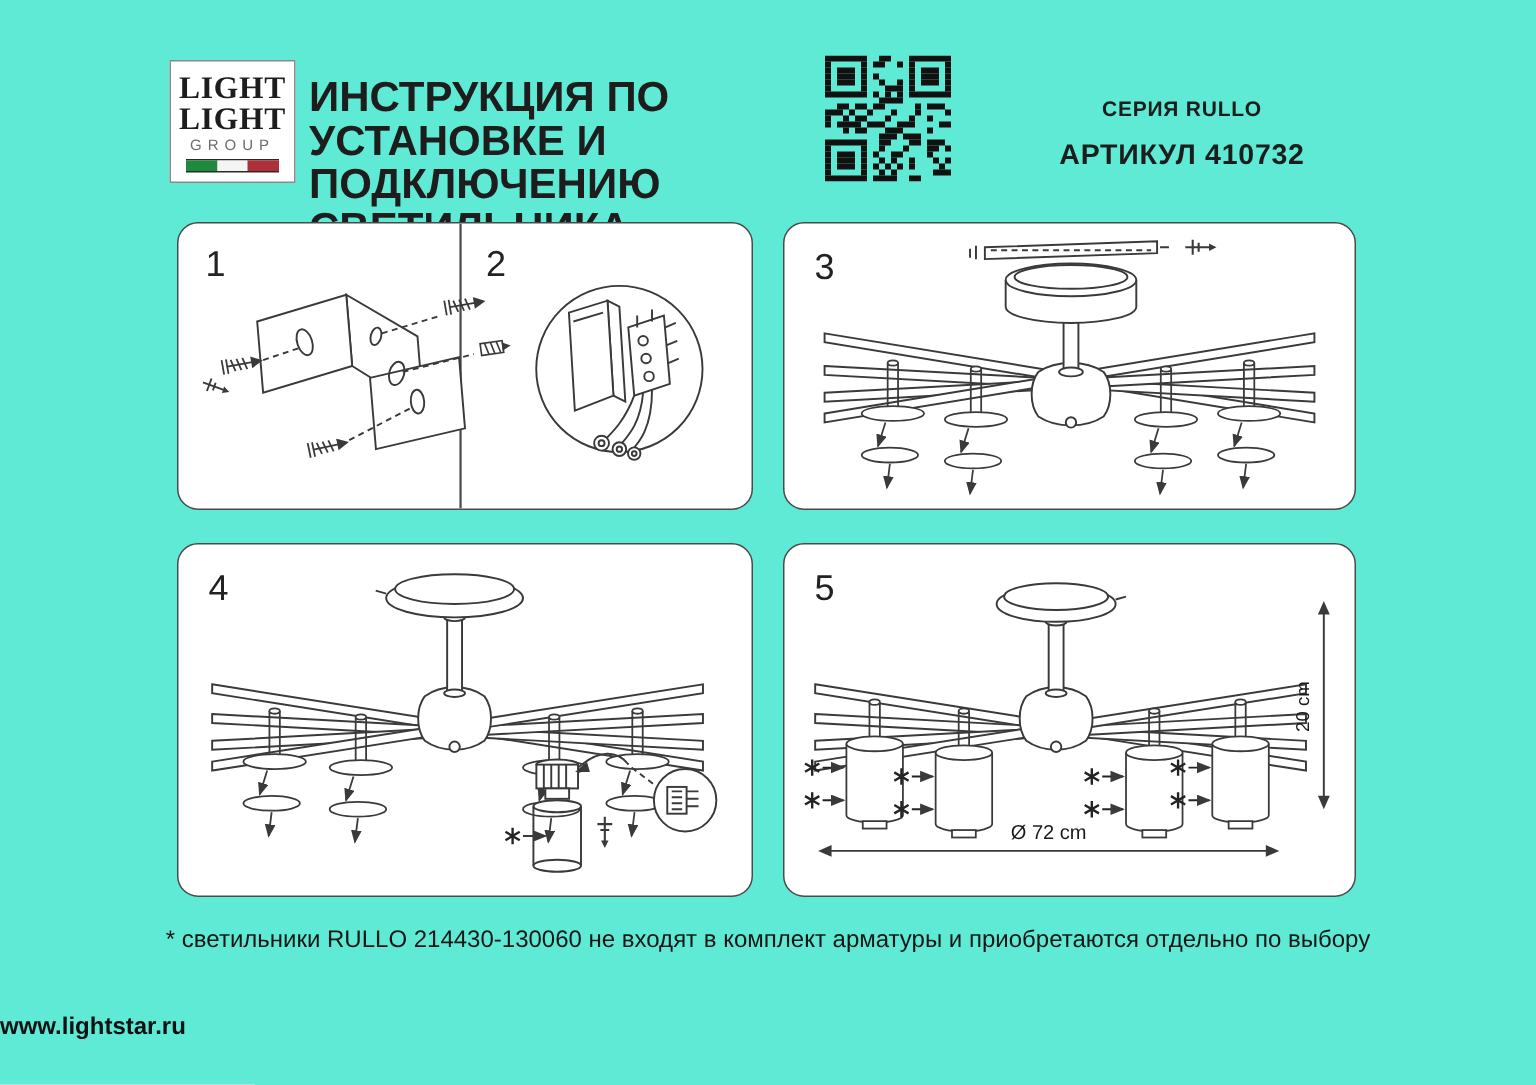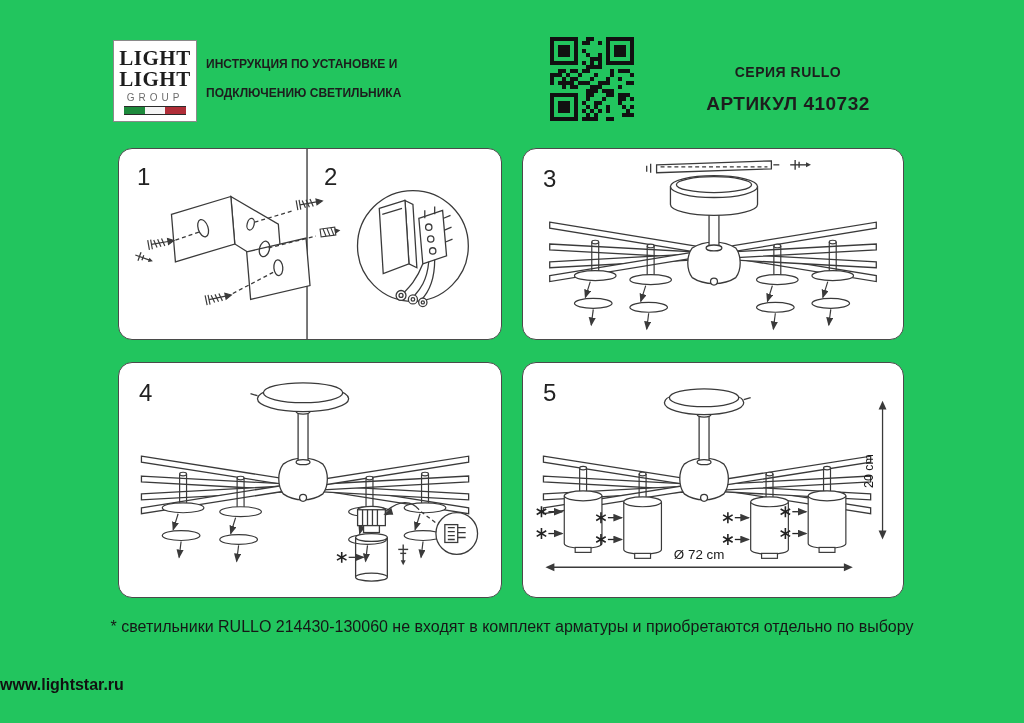--- a/index.html
+++ b/index.html
@@ -1,31 +1,31 @@
 <!DOCTYPE html>
 <html><head>
 <meta charset="utf-8">
 <style>
   html,body{margin:0;padding:0;background:#e8e8e8;}
-  .page{position:relative;width:1024px;height:723px;background:#22c55e;margin:0 auto;
+  .page{position:relative;width:1024px;height:723px;background:#5eead4;margin:0 auto;
         font-family:"Liberation Sans",sans-serif;color:#1a1a1a;overflow:hidden;}
 
   
   .logo-box{position:absolute;left:113px;top:40px;width:84px;height:82px;
             border:1.5px solid #8a8a8a;background:#fff;text-align:center;box-sizing:border-box;}
   .logo-word{font-family:"Liberation Serif",serif;font-weight:bold;font-size:21px;
              line-height:21px;letter-spacing:.5px;color:#1d1d1d;}
   .logo-word.first{margin-top:7px;}
   .logo-group{font-size:10px;letter-spacing:4px;color:#6d6d6d;margin-top:2px;}
   .logo-flag{width:62px;height:7px;margin:3px auto 0;display:flex;
              border-top:1.5px solid #2b2b2b;border-bottom:1.5px solid #2b2b2b;box-sizing:content-box;}
   .logo-flag div{flex:1;height:100%;}
 
   .title{position:absolute;left:206px;top:50px;width:340px;
-         font-weight:bold;font-size:12px;line-height:29px;color:#1d1d1d;}
+         font-weight:bold;font-size:28px;line-height:29px;color:#1d1d1d;}
   .qr{position:absolute;left:550px;top:37px;width:84px;height:84px;}
   .series-block{position:absolute;left:688px;top:64px;width:200px;text-align:center;}
   .series{font-weight:bold;font-size:14px;letter-spacing:.5px;color:#1d1d1d;}
   .article{font-weight:bold;font-size:19px;letter-spacing:.5px;margin-top:13px;color:#1d1d1d;}
 
   
   .panel{position:absolute;border:1.5px solid #4a4a4a;border-radius:14px;background:#fff;box-sizing:border-box;}
   .panel svg{position:absolute;left:0;top:0;width:100%;height:100%;}
   .step-num{position:absolute;font-size:24px;font-weight:400;color:#222;z-index:2;}
   #panel12{left:118px;top:148px;width:384px;height:192px;}

